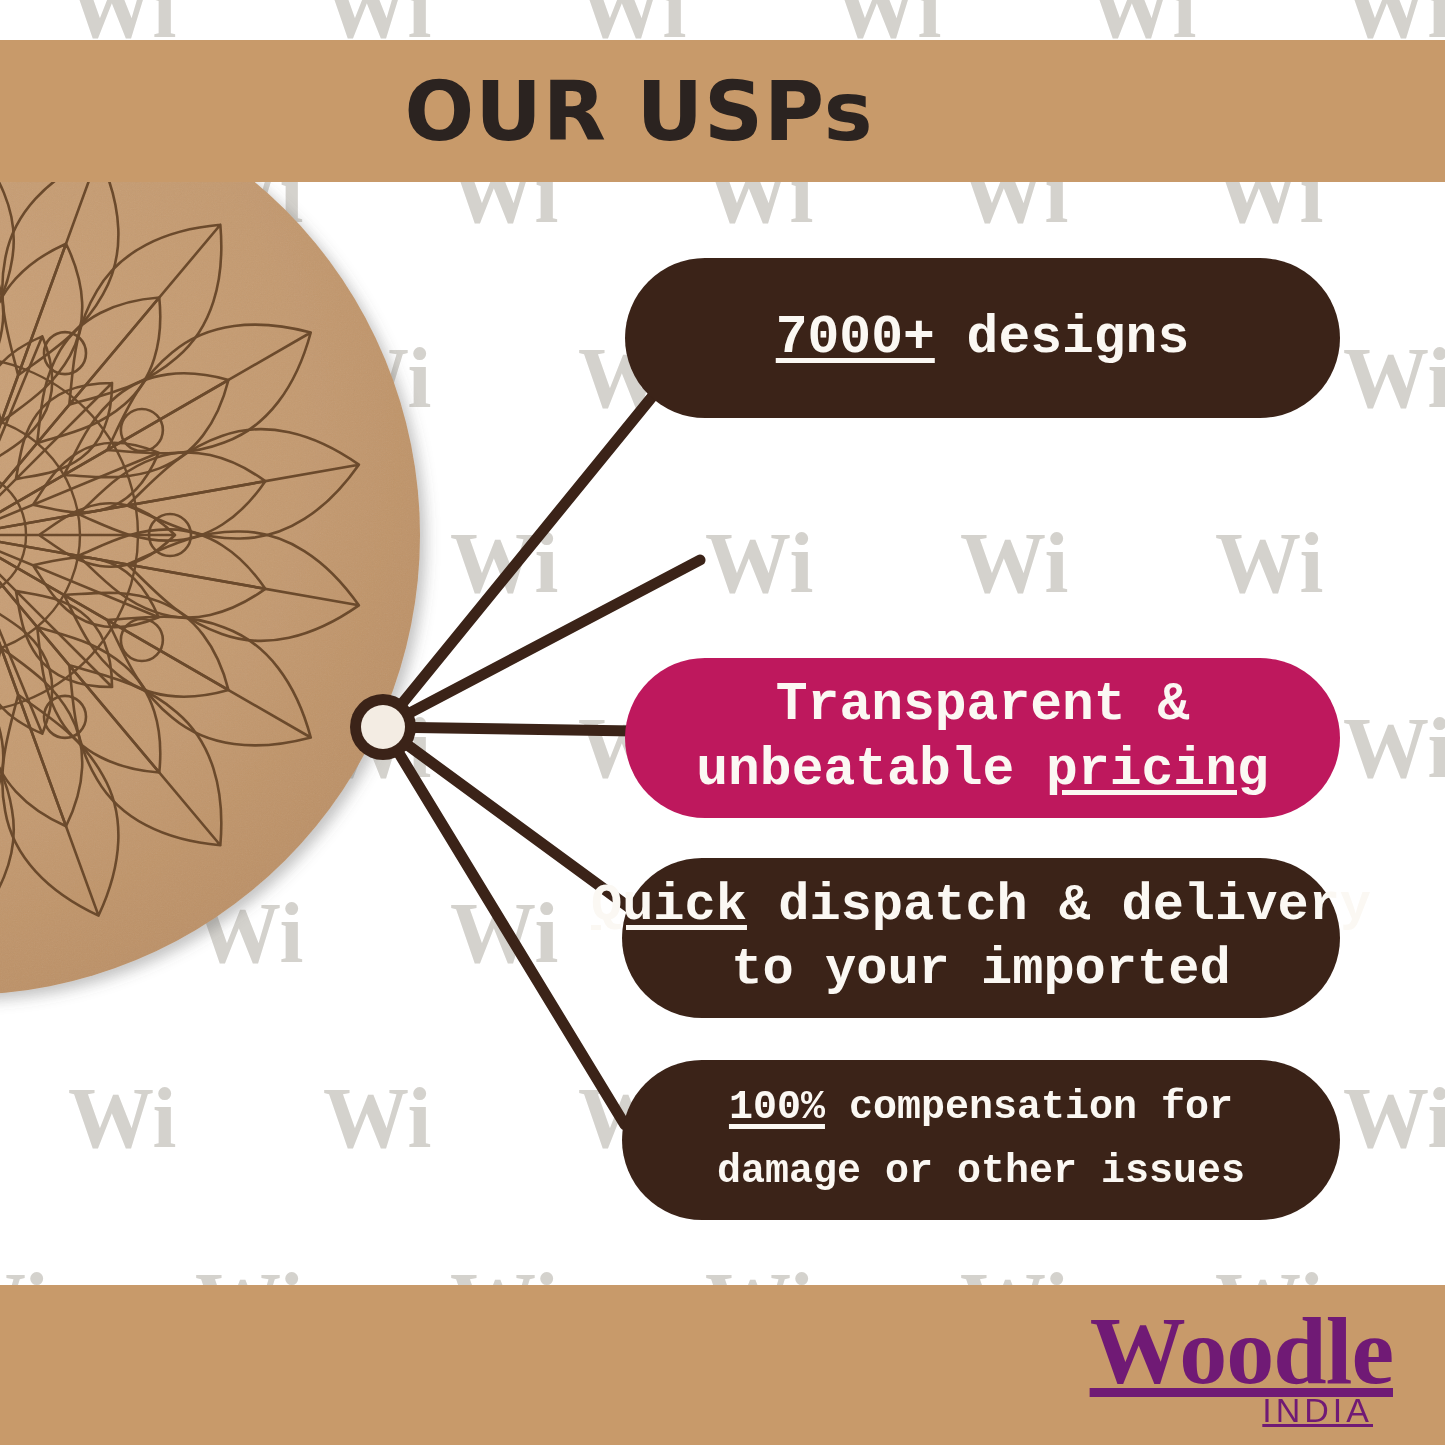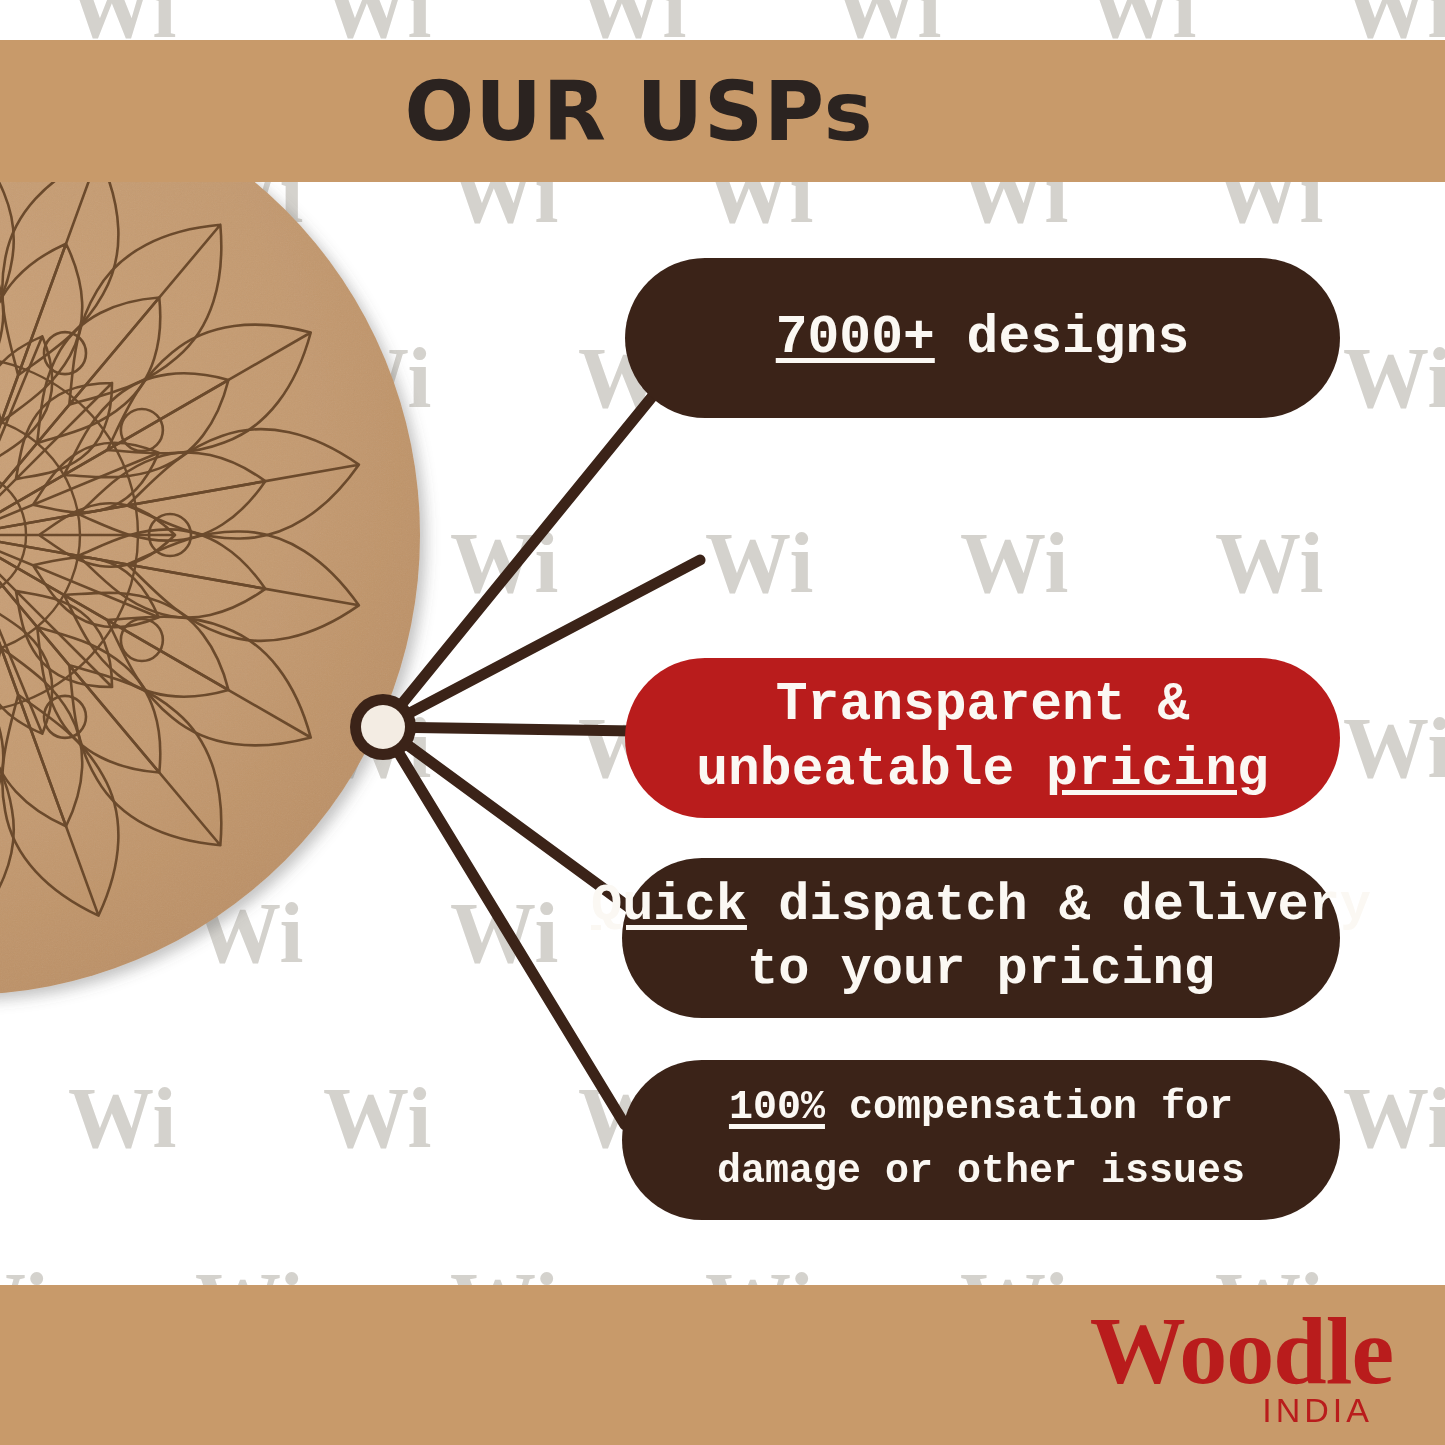--- a/index.html
+++ b/index.html
@@ -47,21 +47,22 @@
     letter-spacing:1px;
     color:#2b2320;
     border-radius:19px;
   }
 
   
   .logo {
     position:absolute; right:52px; top:1305px;
     z-index:7;
     text-align:right;
-    color:#b91c1c;
+    color:#701a75;
+    text-decoration:underline;
   }
   .logo-main {
     font-family:"Liberation Serif", serif;
     font-weight:700;
     font-size:96px;
     line-height:0.96;
     letter-spacing:-1px;
   }
   .logo-sub {
     font-family:"Liberation Sans", sans-serif;
@@ -282,27 +283,27 @@
       <line x1="383" y1="727" x2="760" y2="733"></line>
       <line x1="383" y1="727" x2="660" y2="930"></line>
       <line x1="383" y1="727" x2="625" y2="1125"></line>
     </g>
   </svg>
 
   <div class="pills" id="pill-host">
       <div class="pill" style="left: 625px; top: 258px; width: 715px; height: 160px; font-size: 53px; background: rgb(59, 35, 24); color: rgb(251, 248, 243); line-height: 65px;">
         <span class="ln"><u>7000+</u> designs</span>
       </div>
-      <div class="pill" style="left: 625px; top: 658px; width: 715px; height: 160px; font-size: 53px; background: #b91c1c; color: rgb(251, 248, 243); line-height: 65px;">
+      <div class="pill" style="left: 625px; top: 658px; width: 715px; height: 160px; font-size: 53px; background: #be185d; color: rgb(251, 248, 243); line-height: 65px;">
         <span class="ln">Transparent &amp;</span>
         <span class="ln">unbeatable <u>pricing</u></span>
       </div>
       <div class="pill" style="left: 622px; top: 858px; width: 718px; height: 160px; font-size: 52px; background: rgb(59, 35, 24); color: rgb(251, 248, 243); line-height: 64px;">
         <span class="ln"><u>Quick</u> dispatch &amp; delivery</span>
-        <span class="ln">to your pricing</span>
+        <span class="ln">to your imported</span>
       </div>
       <div class="pill" style="left: 622px; top: 1060px; width: 718px; height: 160px; font-size: 40px; background: rgb(59, 35, 24); color: rgb(251, 248, 243); line-height: 64px;">
         <span class="ln"><u>100%</u> compensation for</span>
         <span class="ln">damage or other issues</span>
       </div>
     </div>
 
   <div class="hub">
     <div class="hub-inner"></div>
   </div>

